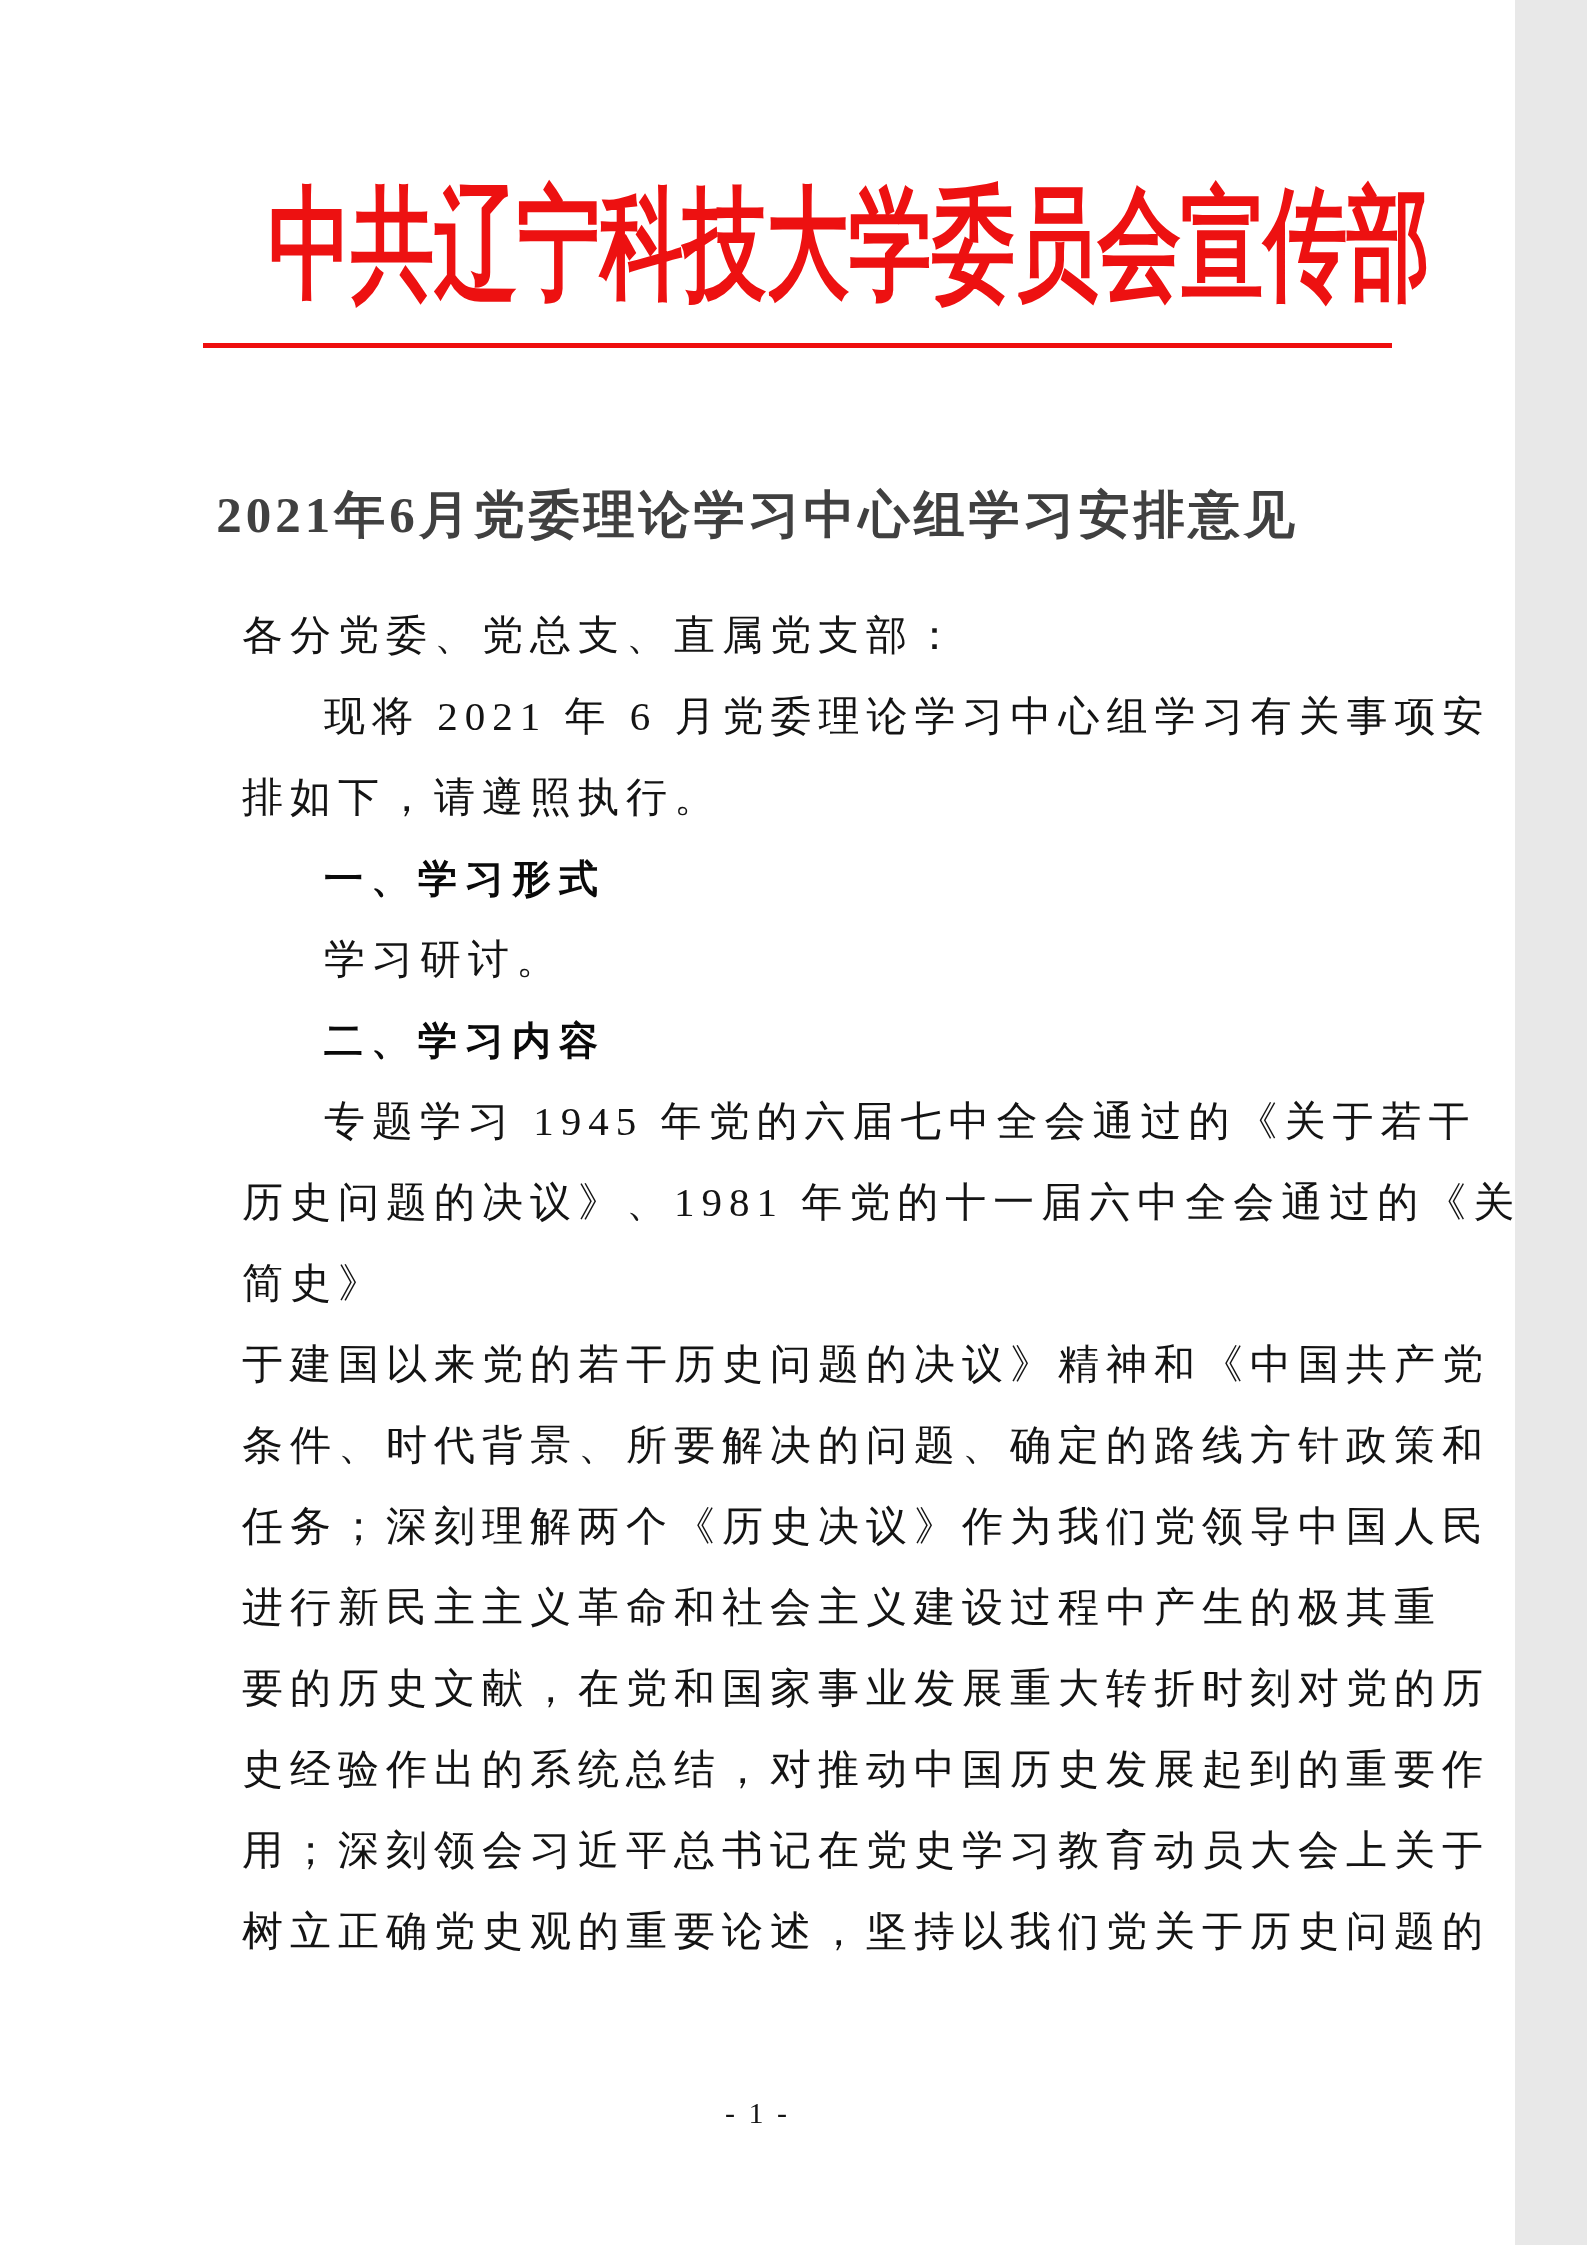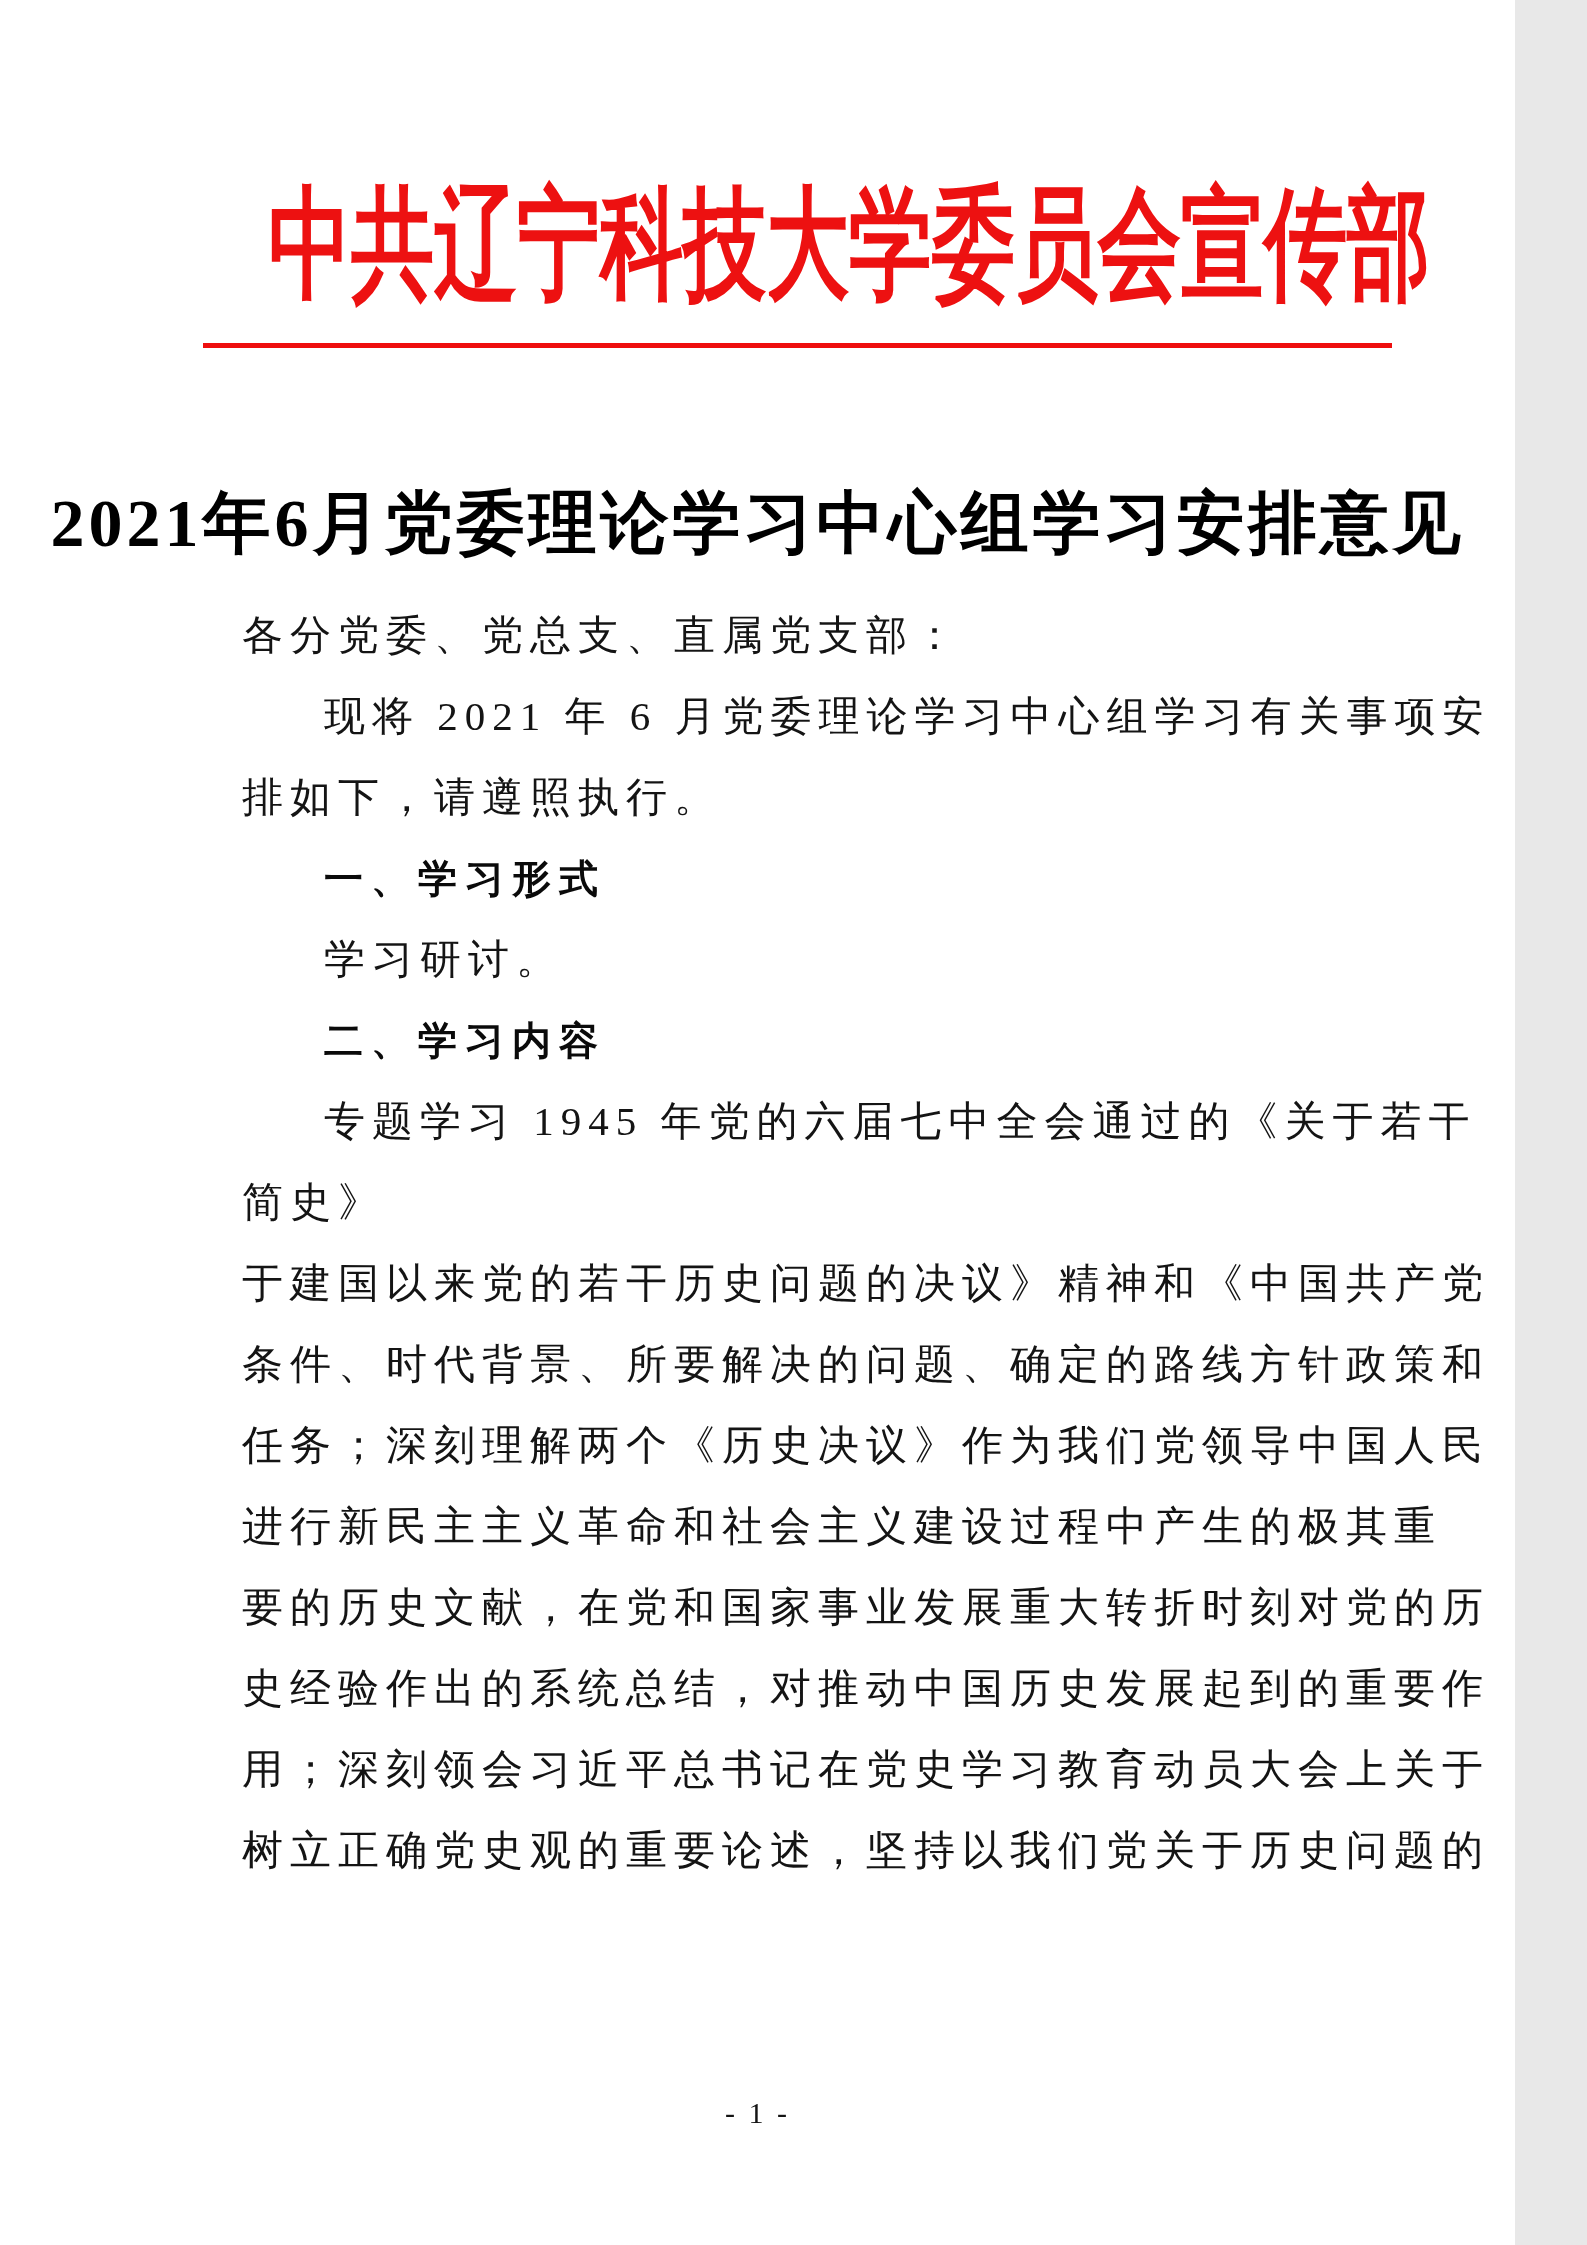--- a/index.html
+++ b/index.html
@@ -39,27 +39,26 @@
     width: 1189px;
     height: 5px;
     background: #ee0e0e;
   }
   .doc-title {
     position: absolute;
     top: 480px;
     left: 0;
     width: 100%;
     text-align: center;
-    font-size: 68px;
+    font-size: 51px;
     line-height: 70px;
     font-weight: bold;
-    color: #000000;
+    color: #404040;
     letter-spacing: 4px;
     white-space: nowrap;
-    margin-top: 8px;
   }
   .body-block {
     position: absolute;
     left: 242px;
     top: 595px;
     width: 1130px;
   }
   .line {
     height: 81px;
     line-height: 81px;
@@ -102,20 +101,21 @@
   <div class="doc-title">2021年6月党委理论学习中心组学习安排意见</div>
 
   <div class="body-block">
     <div class="line">各分党委、党总支、直属党支部：</div>
     <div class="line indent">现将 2021 年 6 月党委理论学习中心组学习有关事项安</div>
     <div class="line">排如下，请遵照执行。</div>
     <div class="line indent heading">一、学习形式</div>
     <div class="line indent">学习研讨。</div>
     <div class="line indent heading">二、学习内容</div>
     <div class="line indent">专题学习 1945 年党的六届七中全会通过的《关于若干</div>
+    <div class="line">历史问题的决议》、1981 年党的十一届六中全会通过的《关</div>
     <div class="line">简史》</div>
     <div class="line">于建国以来党的若干历史问题的决议》精神和《中国共产党</div>
     <div class="line">条件、时代背景、所要解决的问题、确定的路线方针政策和</div>
     <div class="line">任务；深刻理解两个《历史决议》作为我们党领导中国人民</div>
     <div class="line">进行新民主主义革命和社会主义建设过程中产生的极其重</div>
     <div class="line">要的历史文献，在党和国家事业发展重大转折时刻对党的历</div>
     <div class="line">史经验作出的系统总结，对推动中国历史发展起到的重要作</div>
     <div class="line">用；深刻领会习近平总书记在党史学习教育动员大会上关于</div>
     <div class="line">树立正确党史观的重要论述，坚持以我们党关于历史问题的</div>
   </div>

